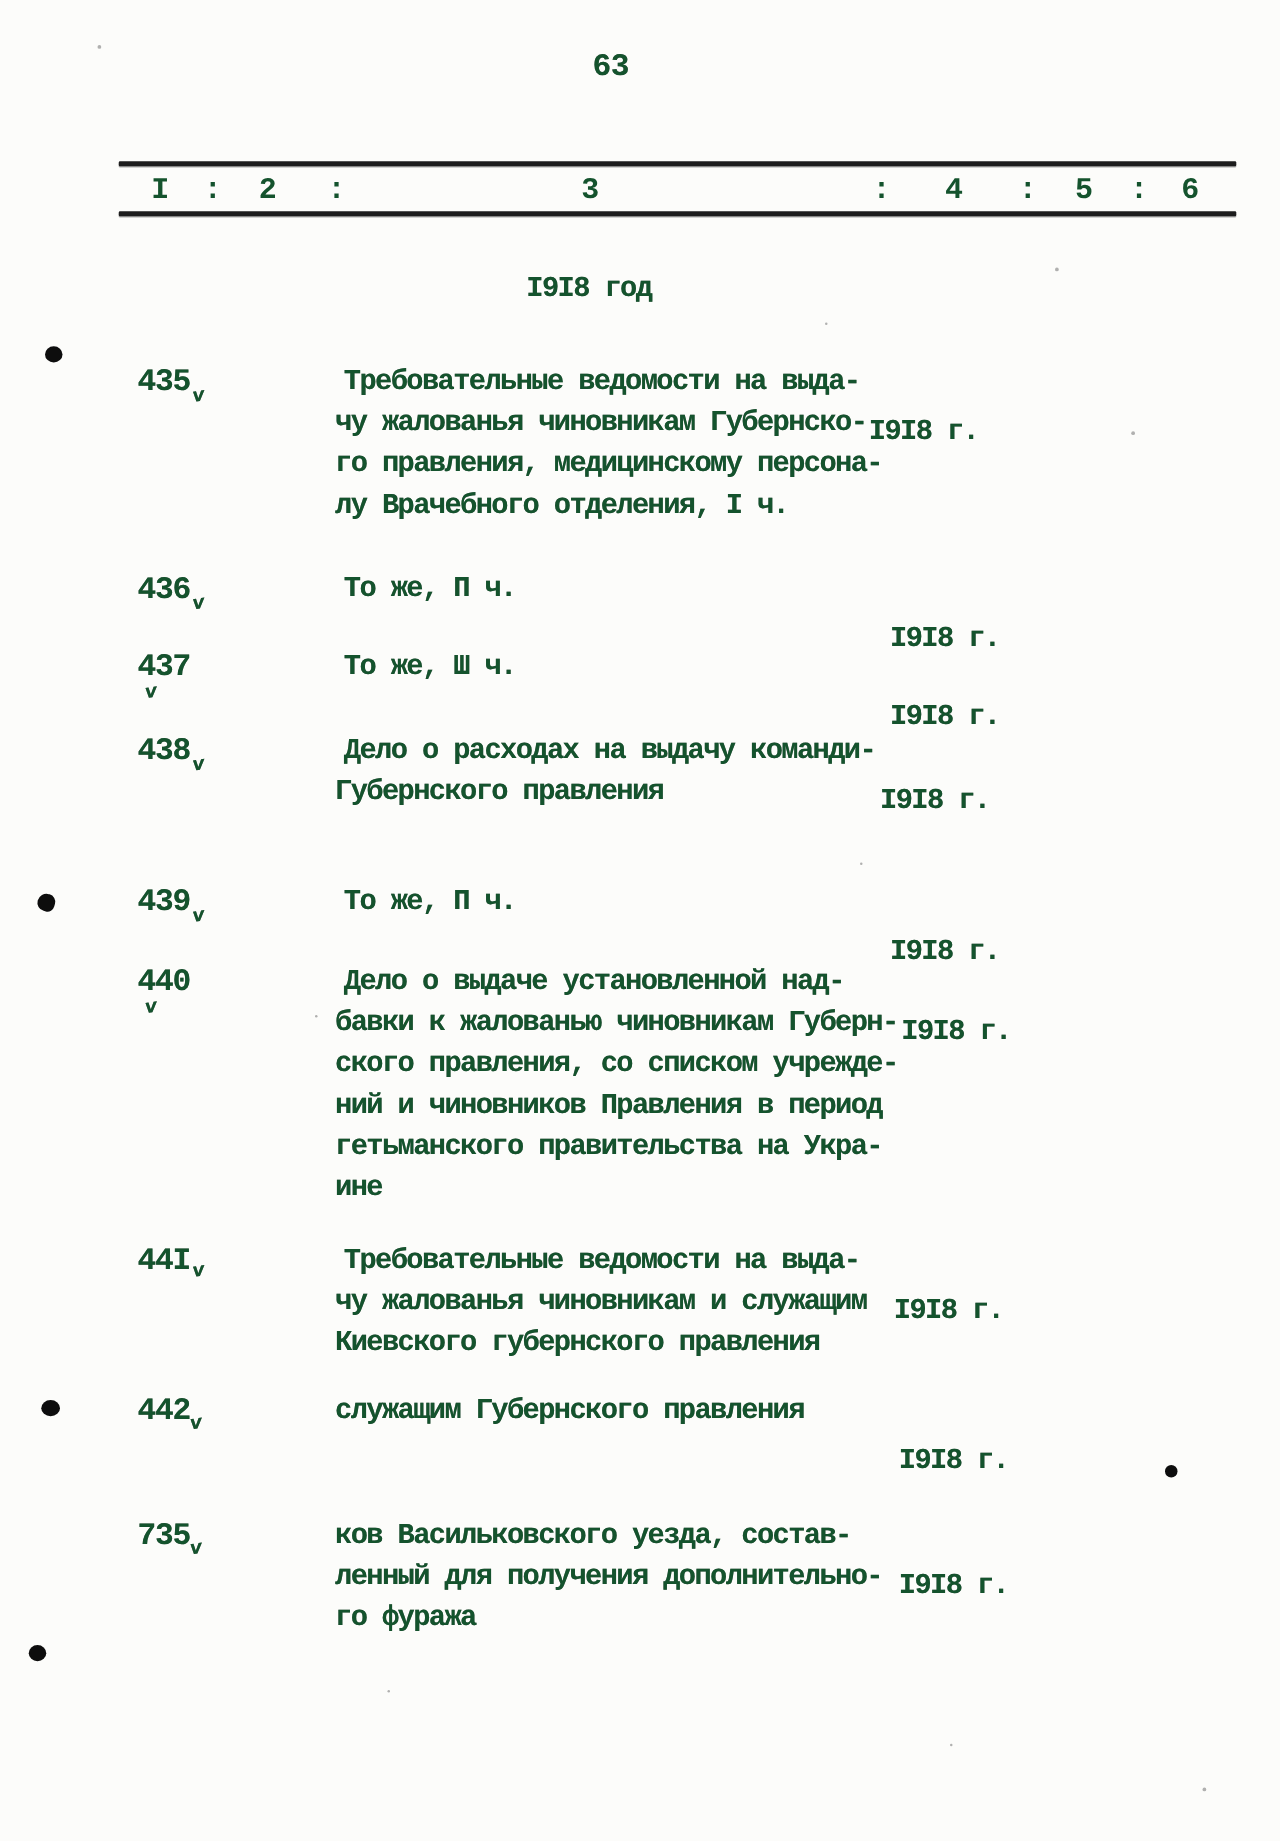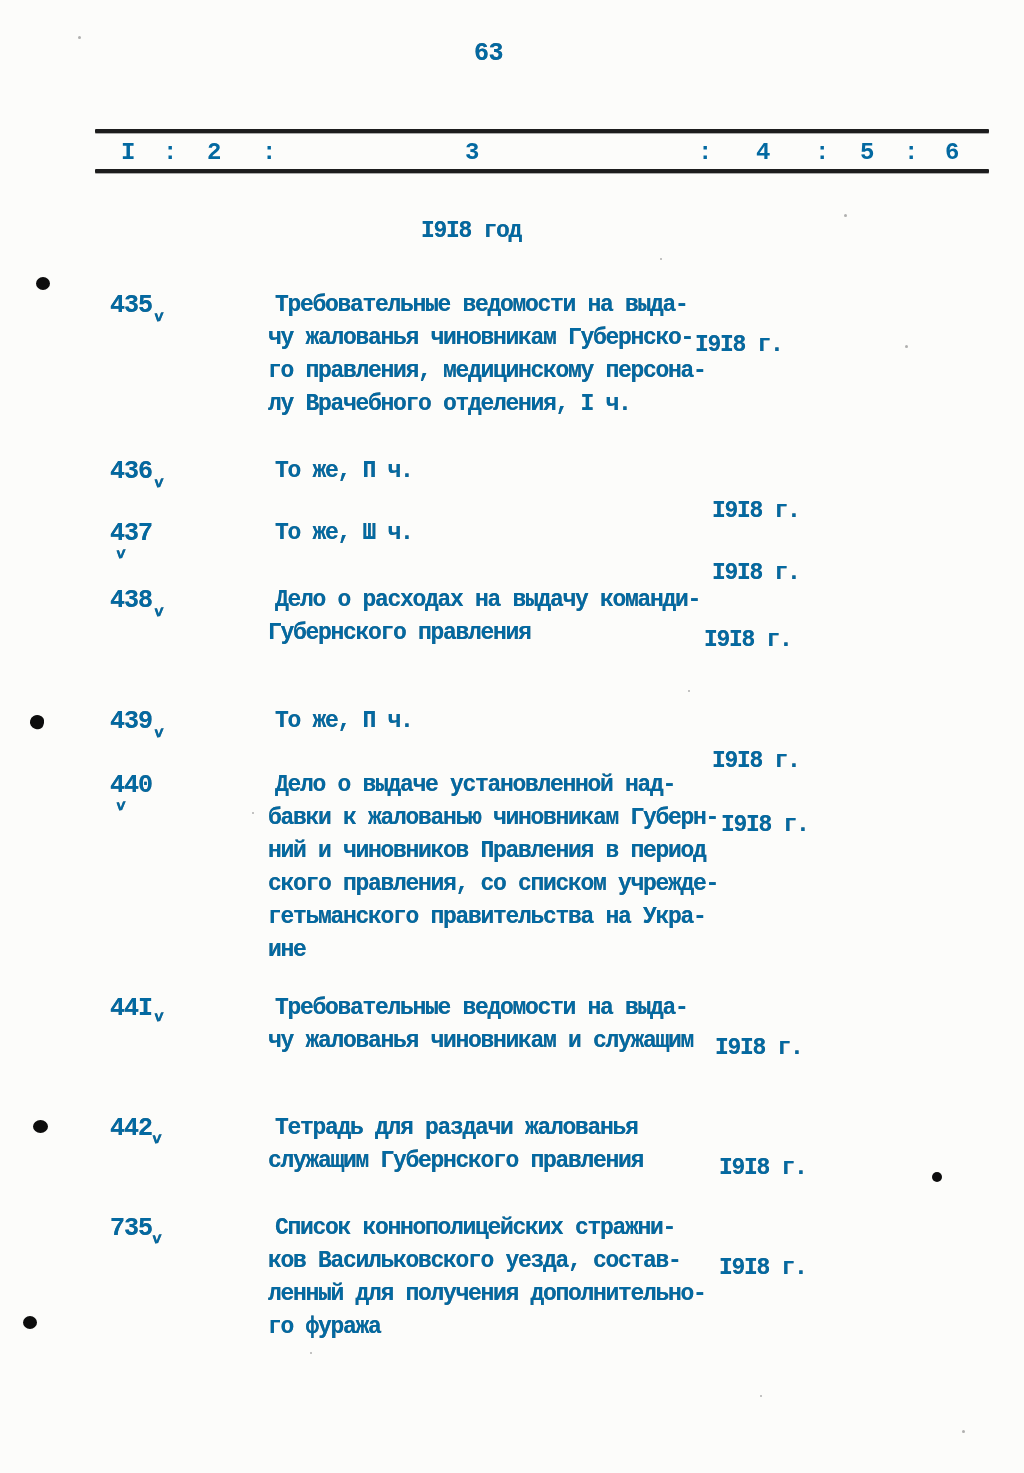--- a/index.html
+++ b/index.html
@@ -2,21 +2,21 @@
 <html><head>
 <meta charset="utf-8">
 <style>
   html,body{margin:0;padding:0;background:#fbfbf9;}
   .page{
     position:relative;
     width:1024px;height:1473px;
     background:#fcfcfa;
     overflow:hidden;
     font-family:"Liberation Mono","DejaVu Sans Mono",monospace;
-    color:#0369a1;
+    color:#14532d;
     font-weight:bold;
   }
   .txt{
     position:absolute;
     font-size:23px;
     letter-spacing:-1.3px;
     line-height:33px;
     white-space:nowrap;
     text-shadow:0 0 0.4px rgba(30,30,30,.55);
   }
@@ -112,50 +112,49 @@
       <div class="line first">То же, П ч.</div>
     </div>
     <span class="date" style="left:712px;">I9I8 г.</span>
   </div>
 
   <div class="entry" style="top:769px;">
     <span class="num"><span>440</span><span class="tick tick-low">v</span></span>
     <div class="desc">
       <div class="line first">Дело о выдаче установленной над-</div>
       <div class="line">бавки к жалованью чиновникам Губерн-</div>
+      <div class="line">ского правления, со списком учрежде-</div>
       <div class="line">ний и чиновников Правления в период</div>
-      <div class="line">ского правления, со списком учрежде-</div>
       <div class="line">гетьманского правительства на Укра-</div>
       <div class="line">ине</div>
     </div>
     <span class="date" style="left:721px;">I9I8 г.</span>
   </div>
 
   <div class="entry" style="top:992px;">
     <span class="num"><span>44I</span><span class="tick" style="top:6px;">v</span></span>
     <div class="desc">
       <div class="line first">Требовательные ведомости на выда-</div>
       <div class="line">чу жалованья чиновникам и служащим</div>
+      <div class="line">Киевского губернского правления</div>
     </div>
     <span class="date" style="left:715px;">I9I8 г.</span>
   </div>
 
   <div class="entry" style="top:1112px;">
     <span class="num"><span>442</span><span class="tick" style="top:8px;left:0;">v</span></span>
     <div class="desc">
-      <div class="line first">Тетрадь для раздачи жалованья</div>
       <div class="line">служащим Губернского правления</div>
     </div>
     <span class="date" style="left:719px;">I9I8 г.</span>
   </div>
 
   <div class="entry" style="top:1212px;">
     <span class="num"><span>735</span><span class="tick" style="top:8px;left:0;">v</span></span>
     <div class="desc">
-      <div class="line first">Список коннополицейских стражни-</div>
       <div class="line">ков Васильковского уезда, состав-</div>
       <div class="line">ленный для получения дополнительно-</div>
       <div class="line">го фуража</div>
     </div>
     <span class="date" style="left:719px;">I9I8 г.</span>
   </div>
 
   <div class="dot" style="left:36px;top:277px;width:14px;height:13px;"></div>
   <div class="dot" style="left:30px;top:715px;width:14px;height:14px;transform:rotate(15deg);border-radius:60% 50% 45% 55%;"></div>
   <div class="dot" style="left:33px;top:1120px;width:15px;height:13px;"></div>

